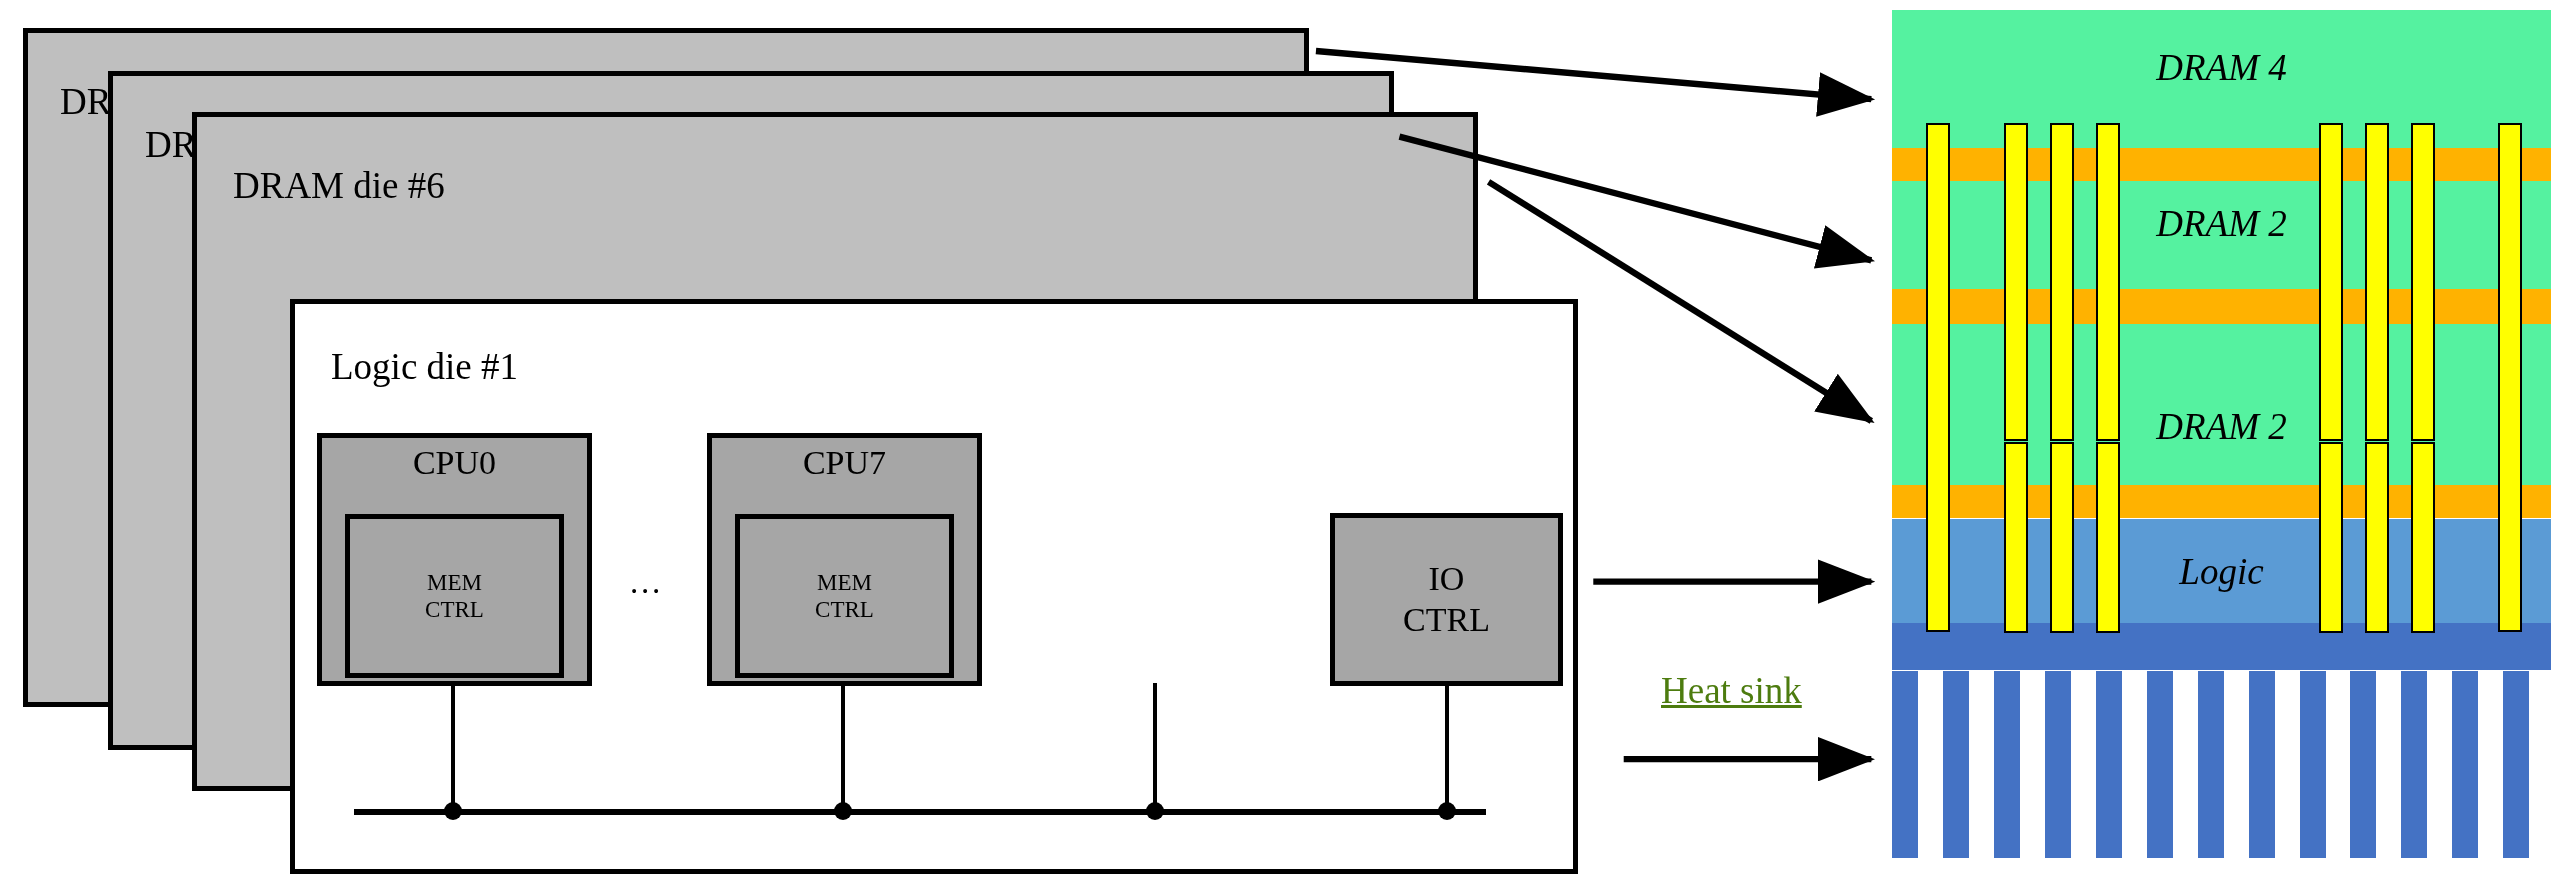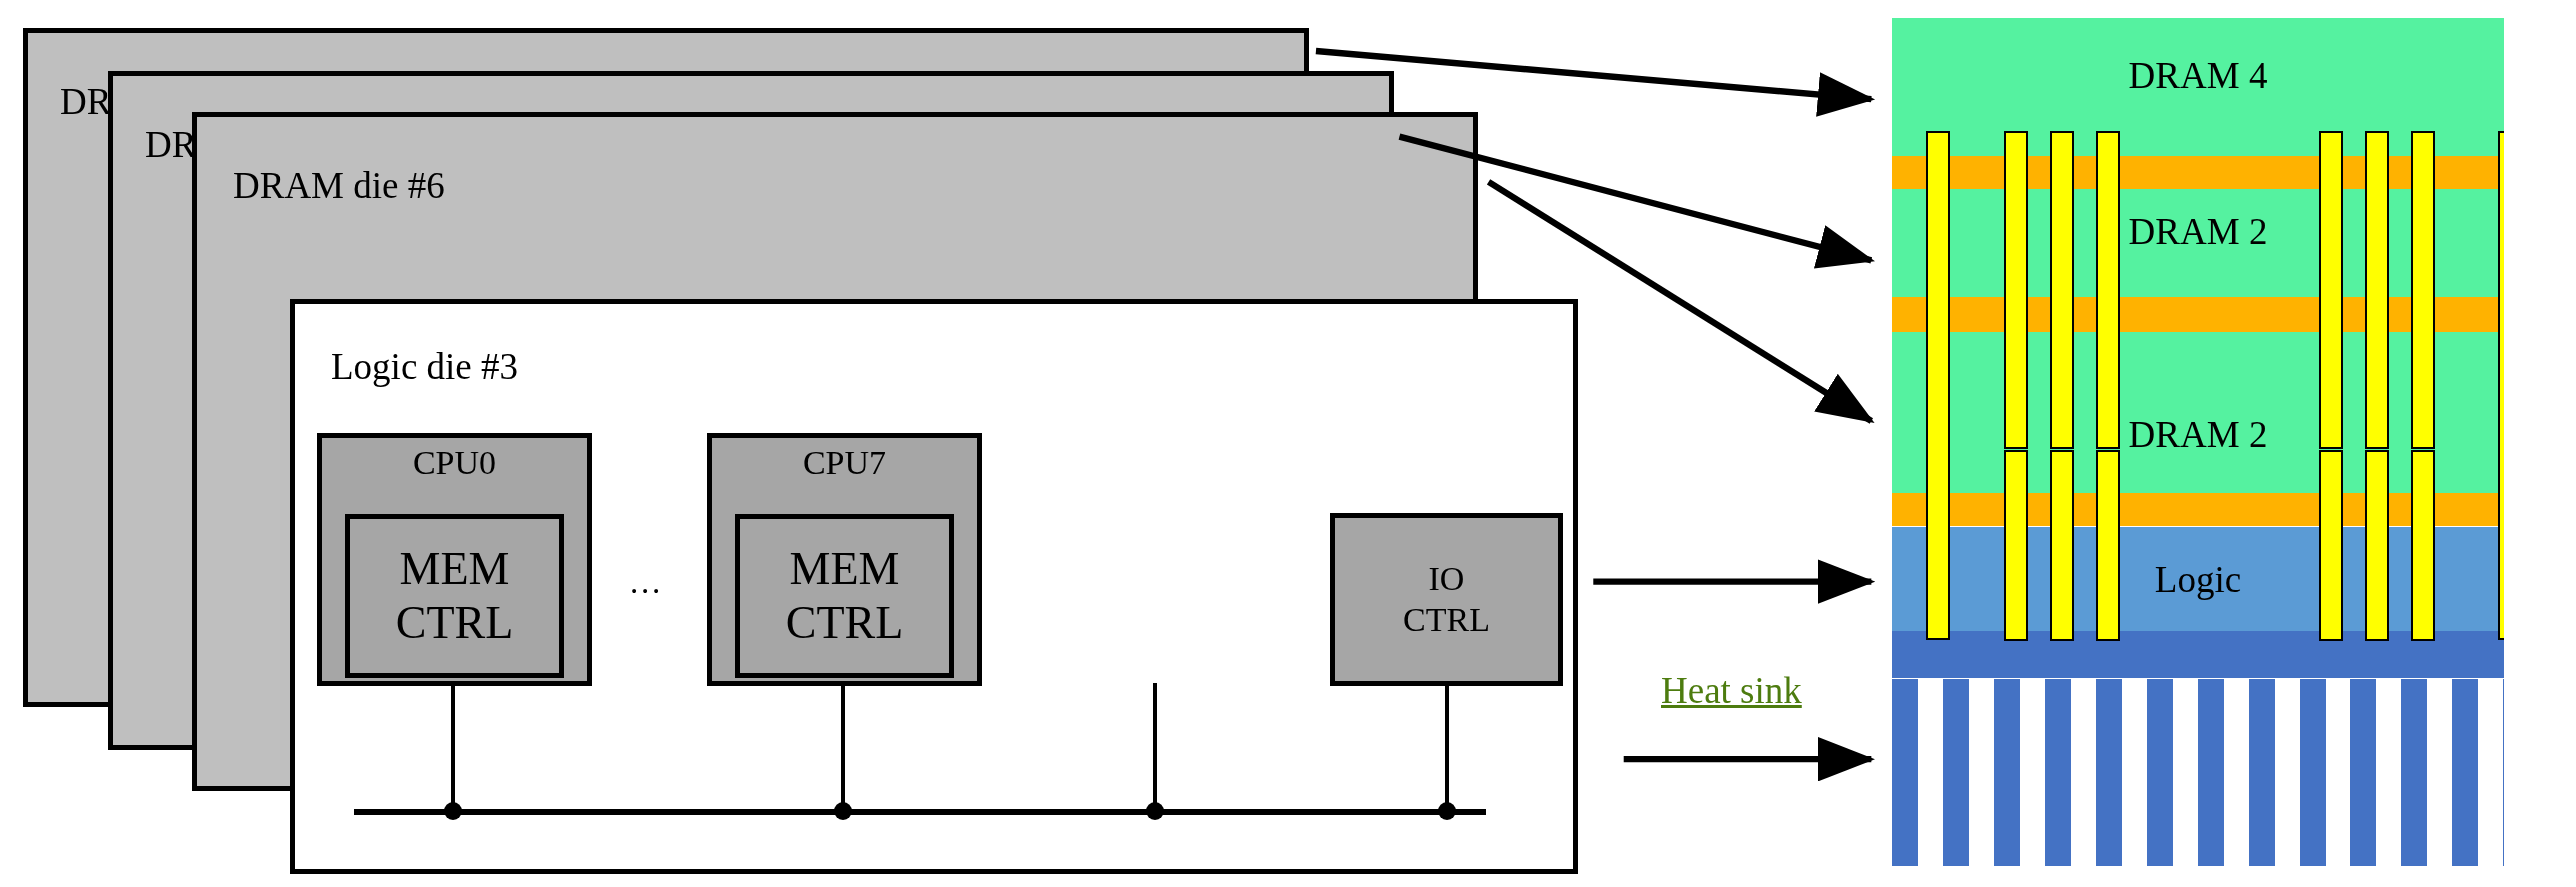--- a/index.html
+++ b/index.html
@@ -11,21 +11,21 @@
   .die-label{position:absolute;font-size:37px;color:#000;white-space:nowrap;line-height:1;}
 
   .logicdie{position:absolute;background:#ffffff;border:5px solid #000;box-sizing:border-box;}
 
   
   .unit{position:absolute;background:#a6a6a6;border:5px solid #000;box-sizing:border-box;
         display:flex;flex-direction:column;align-items:center;}
   .unit-title{font-size:34px;color:#000;margin-top:7px;line-height:1.05;white-space:nowrap;}
   .memctrl{position:absolute;background:#a6a6a6;border:5px solid #000;box-sizing:border-box;
            display:flex;flex-direction:column;justify-content:center;align-items:center;}
-  .memctrl span{font-size:46px;color:#000;line-height:1.18;display:block;text-align:center;}
+  .memctrl span{font-size:23px;color:#000;line-height:1.18;display:block;text-align:center;}
   .blockbox{position:absolute;background:#a6a6a6;border:5px solid #000;box-sizing:border-box;
             display:flex;flex-direction:column;justify-content:center;align-items:center;}
   .blockbox span{font-size:34px;color:#000;line-height:1.18;display:block;text-align:center;}
 
   .ellipsis{position:absolute;font-size:33px;color:#000;letter-spacing:2.8px;line-height:1;}
 
   
   .vwire{position:absolute;width:4.2px;background:#000;}
   .hbus{position:absolute;height:6.4px;background:#000;}
   .dot{position:absolute;width:18.4px;height:18.4px;border-radius:50%;background:#000;}
@@ -53,21 +53,21 @@
   <div class="die" style="left:22.6px;top:28px;width:1286px;height:679px;"></div>
   <div class="die-label" style="left:60px;top:83px;">DRAM die #4</div>
 
   <div class="die" style="left:108px;top:71px;width:1286px;height:679px;"></div>
   <div class="die-label" style="left:145px;top:126px;">DRAM die #3</div>
 
   <div class="die" style="left:192px;top:112px;width:1286px;height:679px;"></div>
   <div class="die-label" style="left:233px;top:167px;">DRAM die #6</div>
 
   <div class="logicdie" style="left:290px;top:299px;width:1288px;height:575px;"></div>
-  <div class="die-label" style="left:331px;top:348px;">Logic die #3</div>
+  <div class="die-label" style="left:331px;top:348px;">Logic die #1</div>
 
   <div class="unit" style="left:317px;top:433px;width:275px;height:253px;">
     <div class="unit-title">CPU0</div>
   </div>
   <div class="memctrl" style="left:345px;top:514px;width:219px;height:164px;">
     <span>MEM</span>
     <span>CTRL</span>
   </div>
 
   <div class="ellipsis" style="left:630px;top:566px;">...</div>
@@ -106,21 +106,21 @@
     </defs>
     <line x1="1860" y1="72" x2="2645" y2="140" stroke="#000" stroke-width="9" marker-end="url(#ah)"></line>
     <line x1="1978" y1="193" x2="2645" y2="368" stroke="#000" stroke-width="9" marker-end="url(#ah)"></line>
     <line x1="2104" y1="257" x2="2645" y2="595" stroke="#000" stroke-width="9" marker-end="url(#ah)"></line>
     <line x1="2252" y1="822" x2="2645" y2="822" stroke="#000" stroke-width="9" marker-end="url(#ah)"></line>
     <line x1="2295" y1="1073" x2="2645" y2="1073" stroke="#000" stroke-width="9" marker-end="url(#ah)"></line>
   </svg>
 
   <div class="heatsink-label" style="left:1661px;top:672px;">Heat sink</div>
 
-  <div id="xsec" style="left:1892px;top:18px;width:612px;height:849px;">
+  <div id="xsec" style="left:1892px;top:10px;width:659px;height:849px;font-style:italic;">
 
     <div class="layer lyr-green" style="top:0px;height:138px;"></div>
     <div class="layer lyr-orange" style="top:138px;height:33px;"></div>
     <div class="layer lyr-green" style="top:171px;height:108px;"></div>
     <div class="layer lyr-orange" style="top:279px;height:35px;"></div>
     <div class="layer lyr-green" style="top:314px;height:161px;"></div>
     <div class="layer lyr-orange" style="top:475px;height:33px;"></div>
     <div class="layer lyr-logic" style="top:509px;height:105px;"></div>
     <div class="layer lyr-base" style="top:613px;height:47px;"></div>
 

